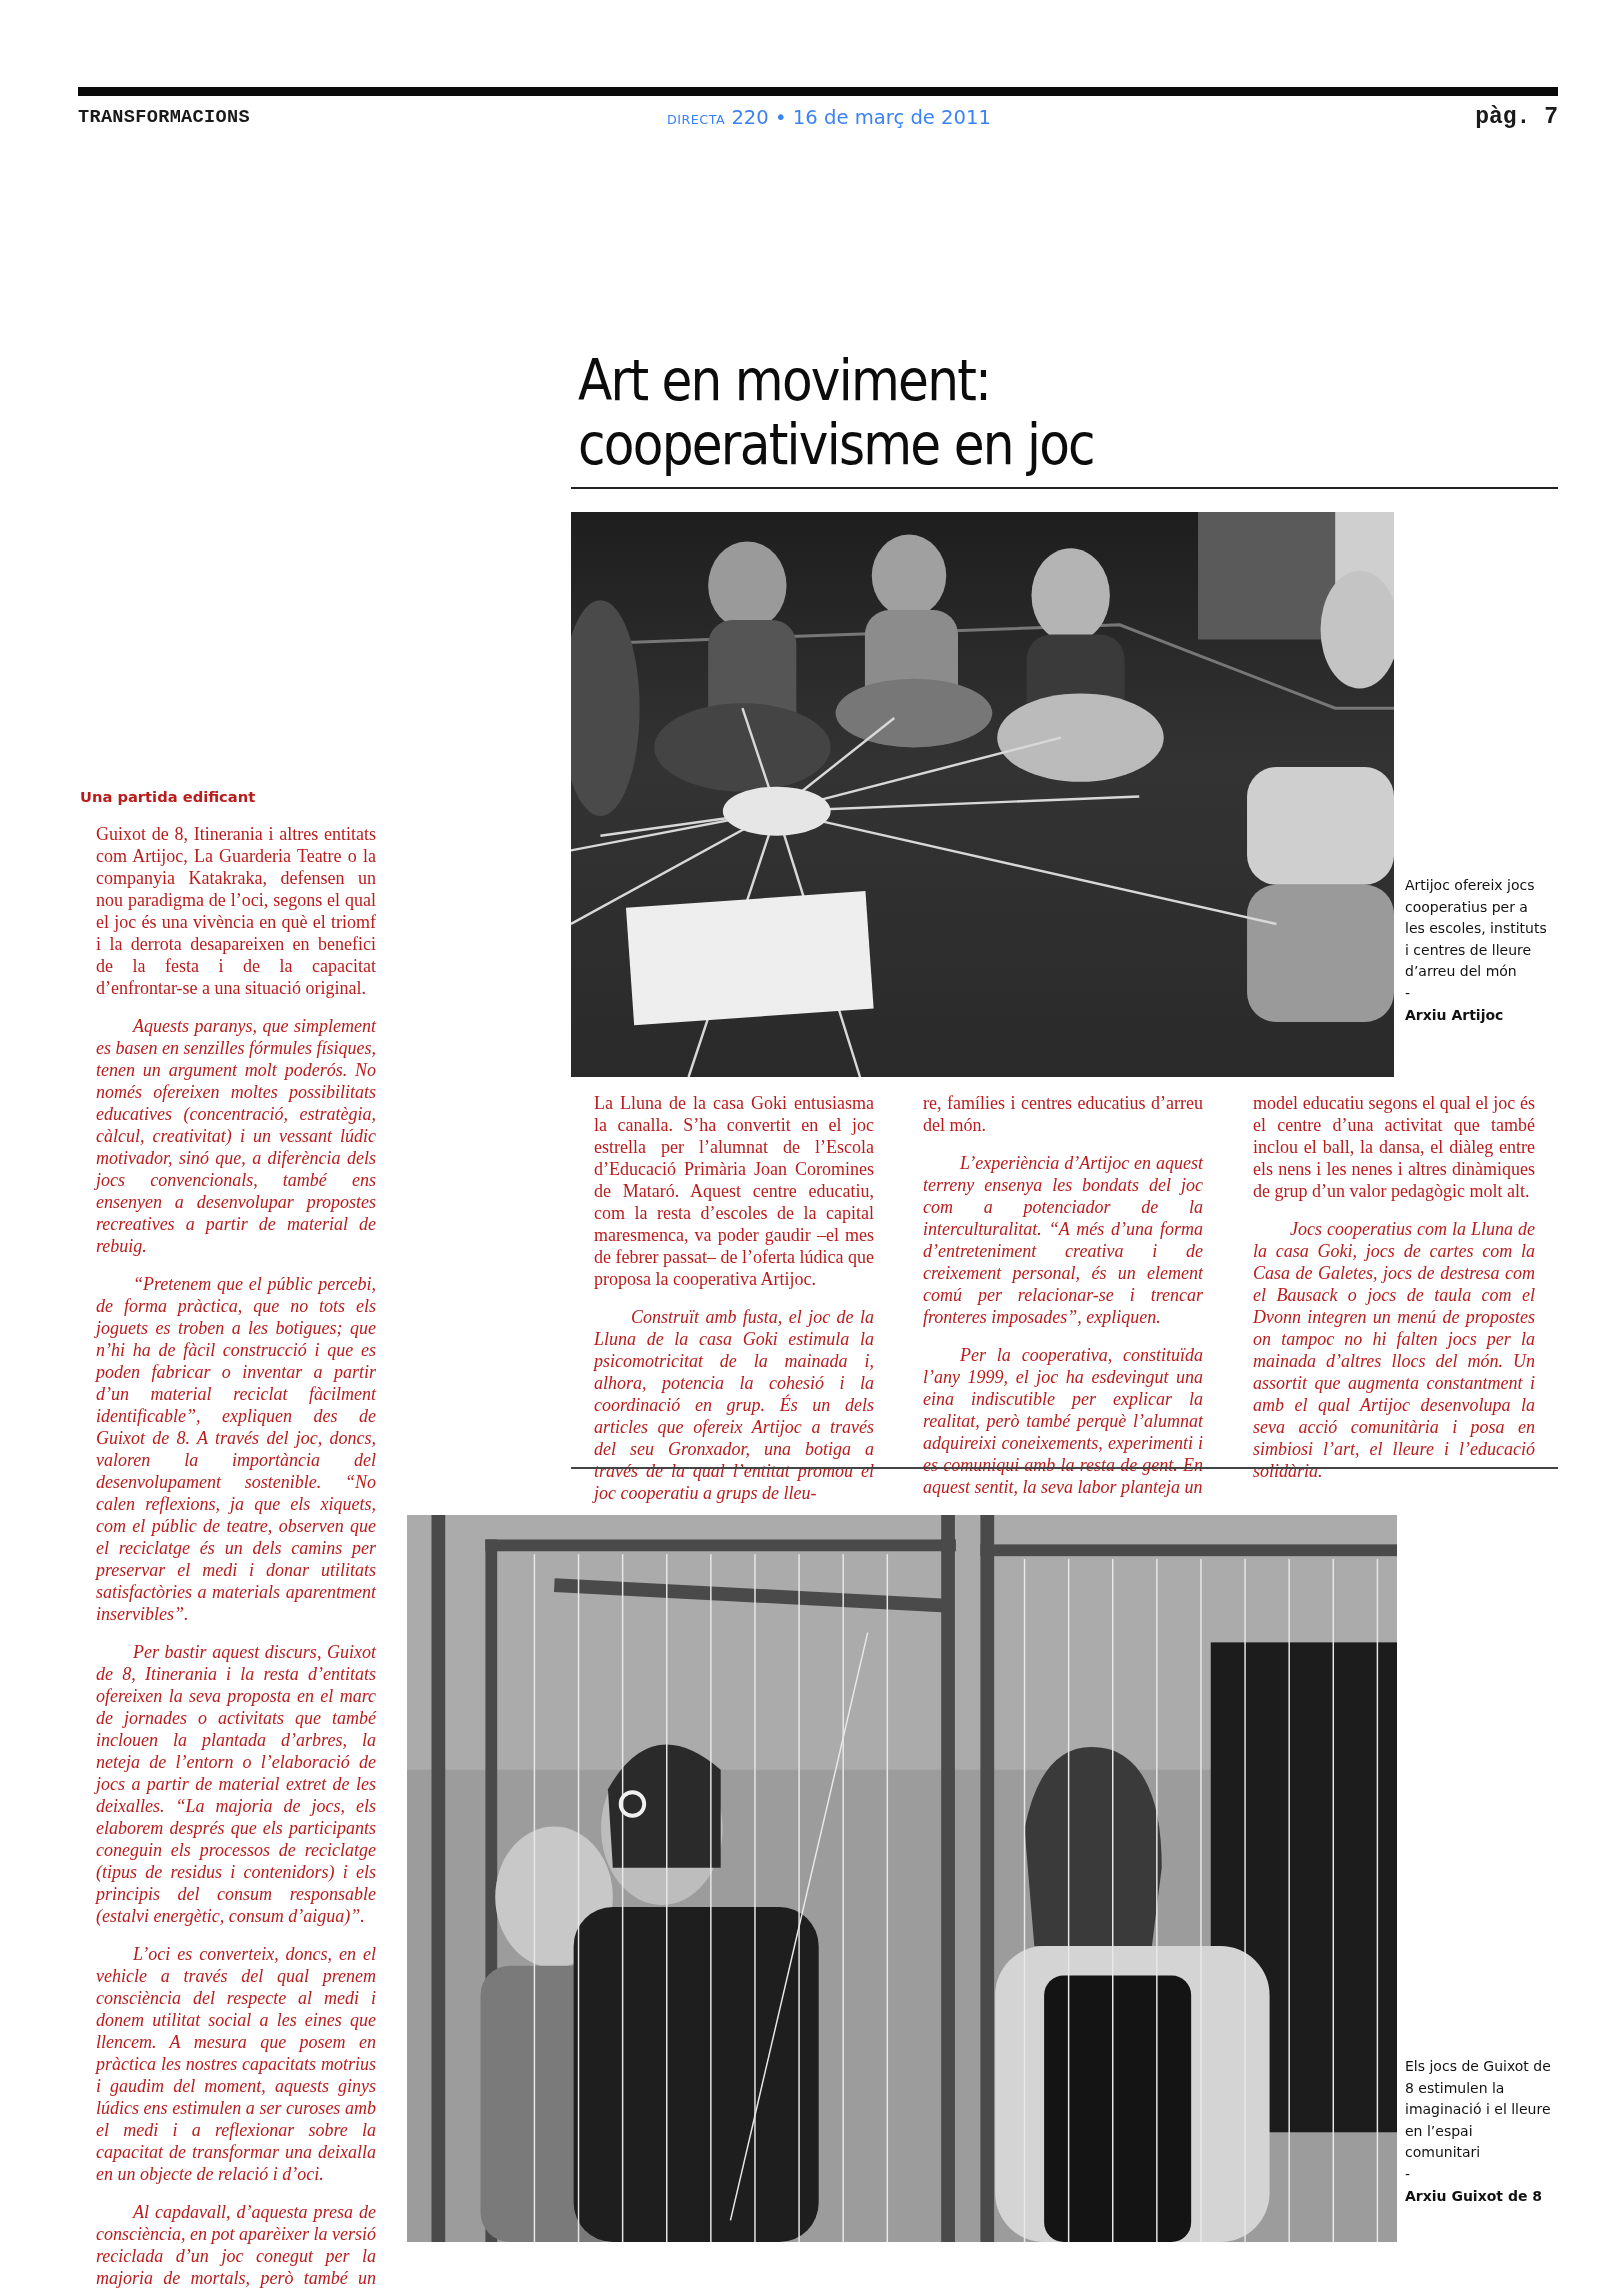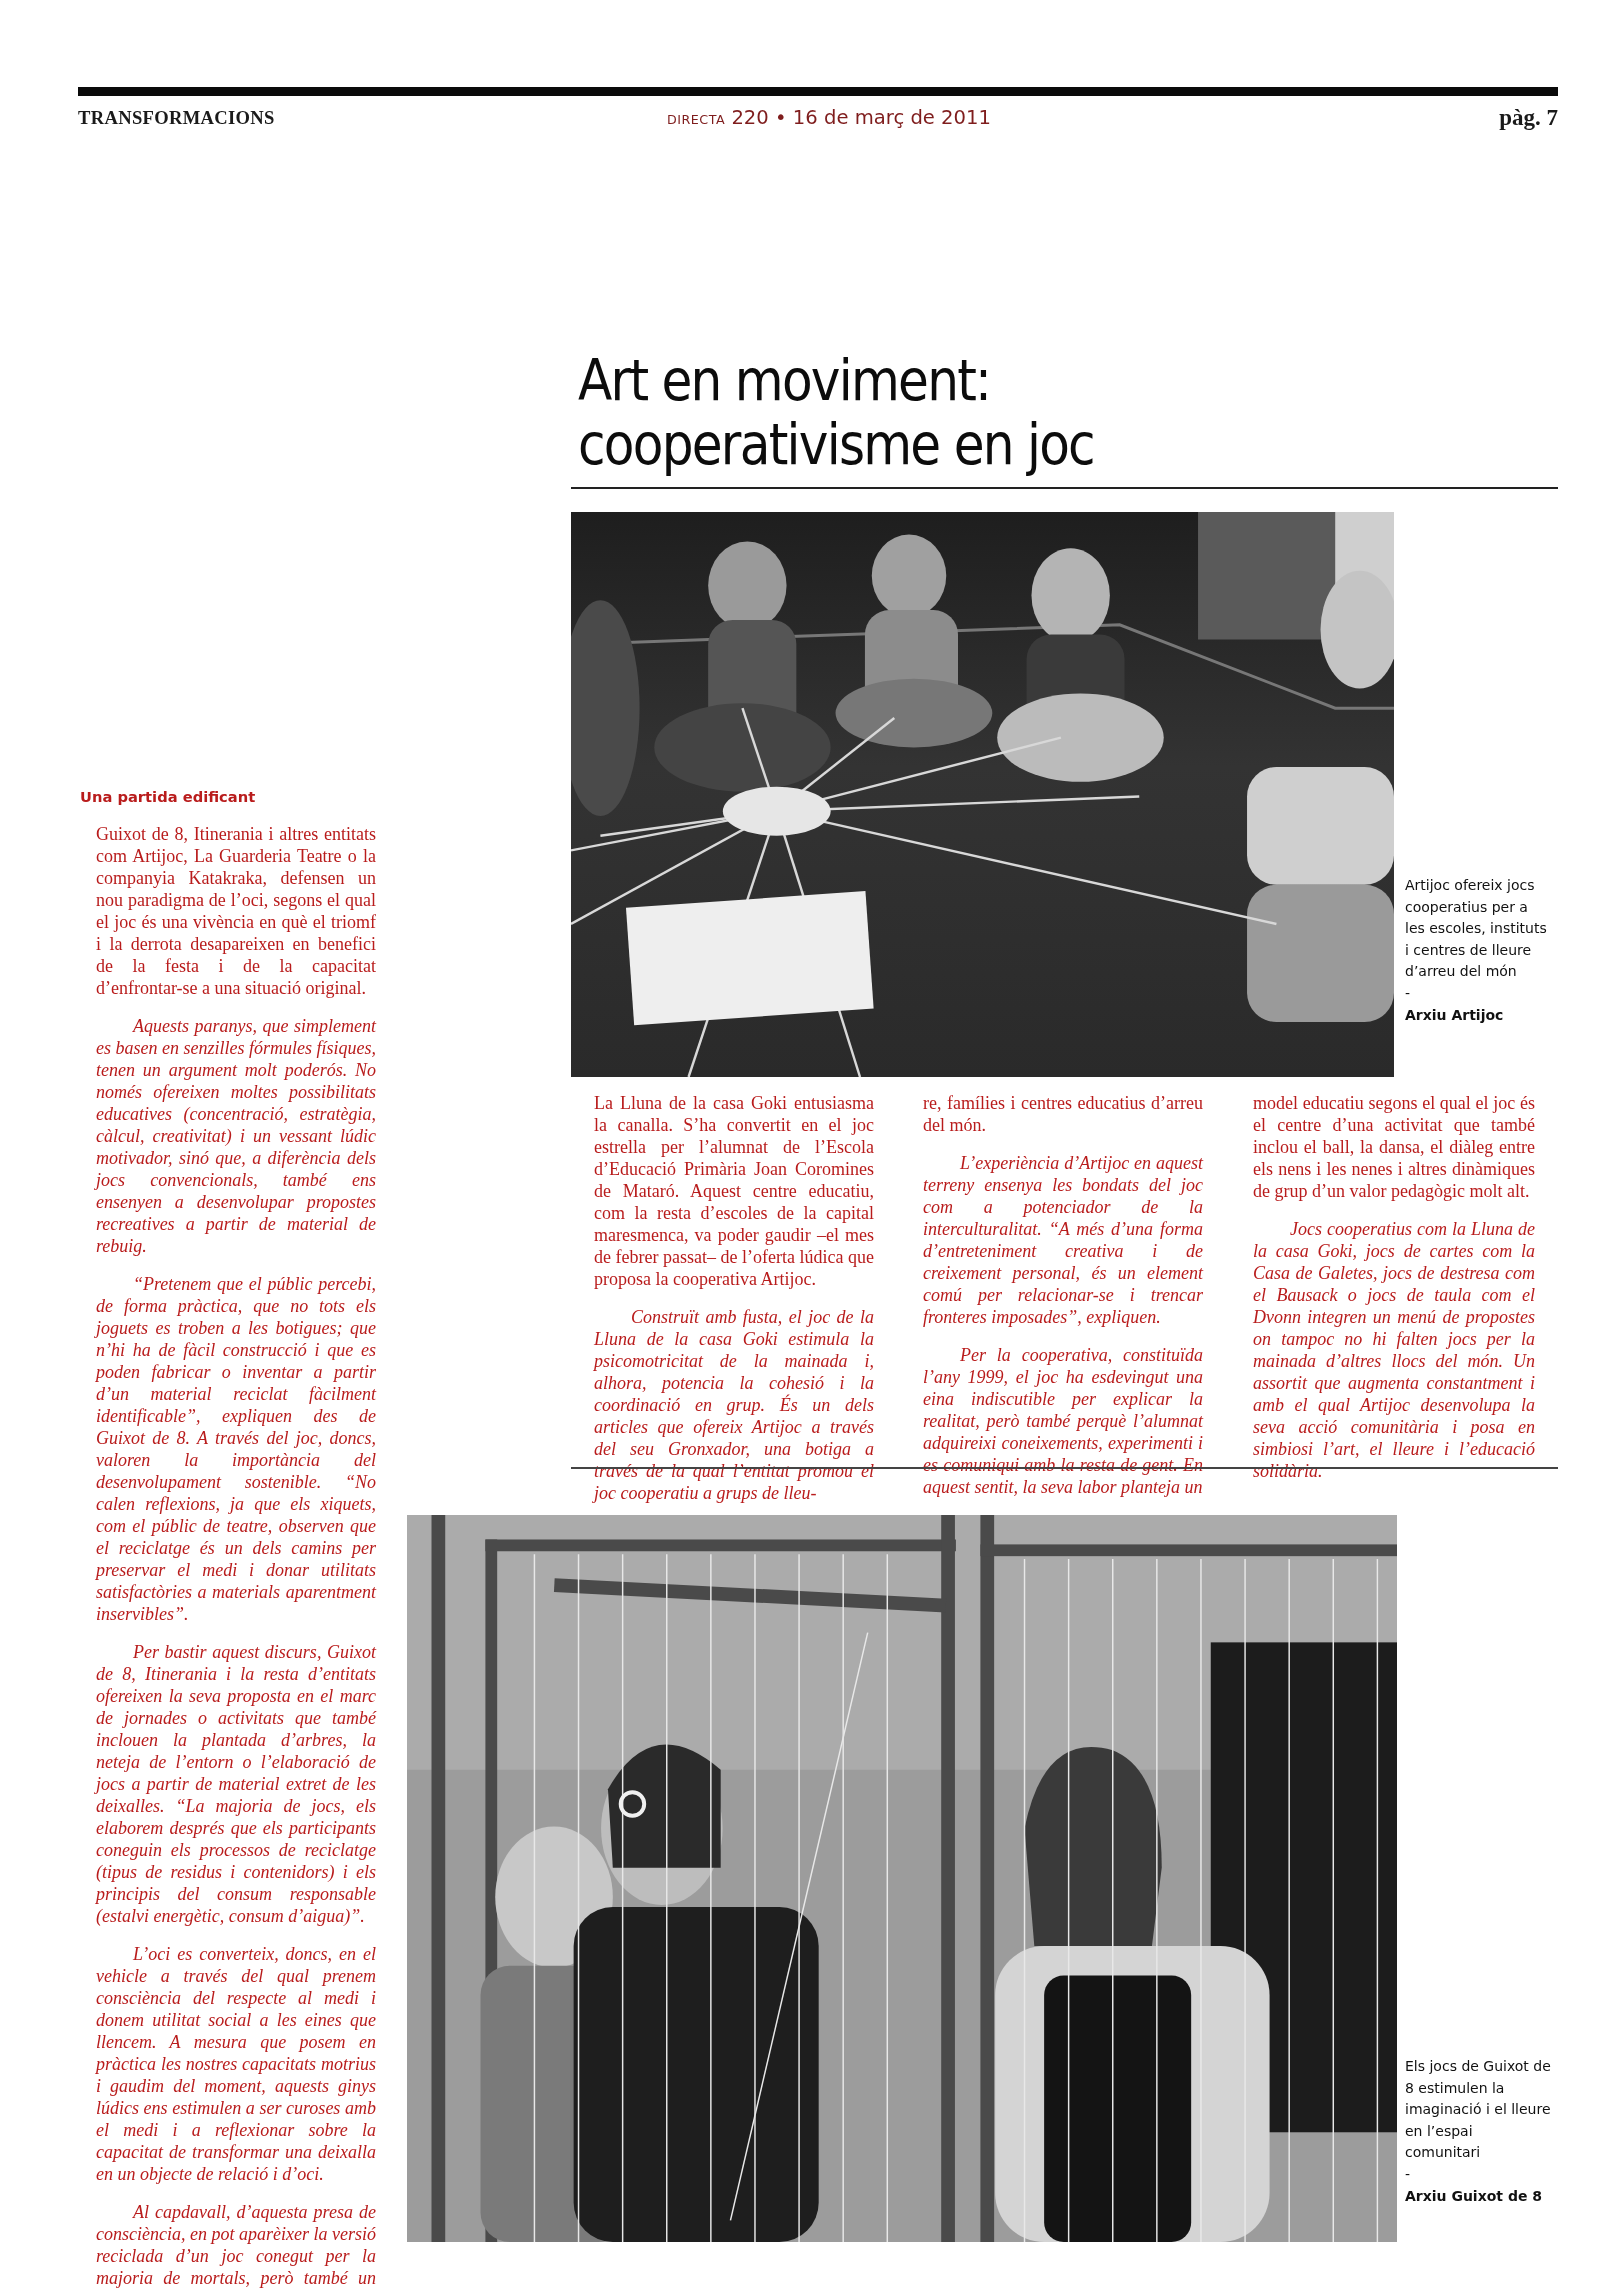--- a/index.html
+++ b/index.html
@@ -1,20 +1,20 @@
 <!DOCTYPE html>
 <html><head>
 <meta charset="utf-8">
 <style>
   html, body { margin:0; padding:0; background:#ffffff; }
   body { width:1620px; height:2293px; position:relative; overflow:hidden; color:#1a1a1a; }
   .topbar { position:absolute; left:78px; top:87px; width:1480px; height:8.8px; background:#0a0a0a; }
-  .hdr { position:absolute; top:106px; font-family:Liberation Serif, serif; font-size:18.6px; line-height:23.5px; }
+  .hdr { position:absolute; top:106px; font-family:Liberation Mono, monospace; font-size:18.6px; line-height:23.5px; }
   .hdr-section { left:78px; font-weight:bold; letter-spacing:0.3px; }
-  .hdr-center { left:667px; font-family:"DejaVu Sans", sans-serif; font-size:19.6px; color:#7f1d1d; }
+  .hdr-center { left:667px; font-family:"DejaVu Sans", sans-serif; font-size:19.6px; color:#3b82f6; }
   .hdr-center .pub { font-size:12.7px; letter-spacing:0.5px; }
   .hdr-page { right:62px; font-weight:bold; font-size:23px; }
 
   .title { position:absolute; left:578px; top:348px; width:980px; margin:0;
            font-family:"DejaVu Sans", sans-serif; font-weight:normal; font-size:57px;
            line-height:64px; color:#0c0c0c; letter-spacing:-2px; transform:scaleX(0.88); transform-origin:left top; }
   .title-rule { position:absolute; left:571px; top:487px; width:987px; height:2px; background:#222; }
 
   .photo { position:absolute; overflow:hidden; }
   .photo1 { left:571px; top:512px; width:823px; height:565px; background:#2c2c2c; }

